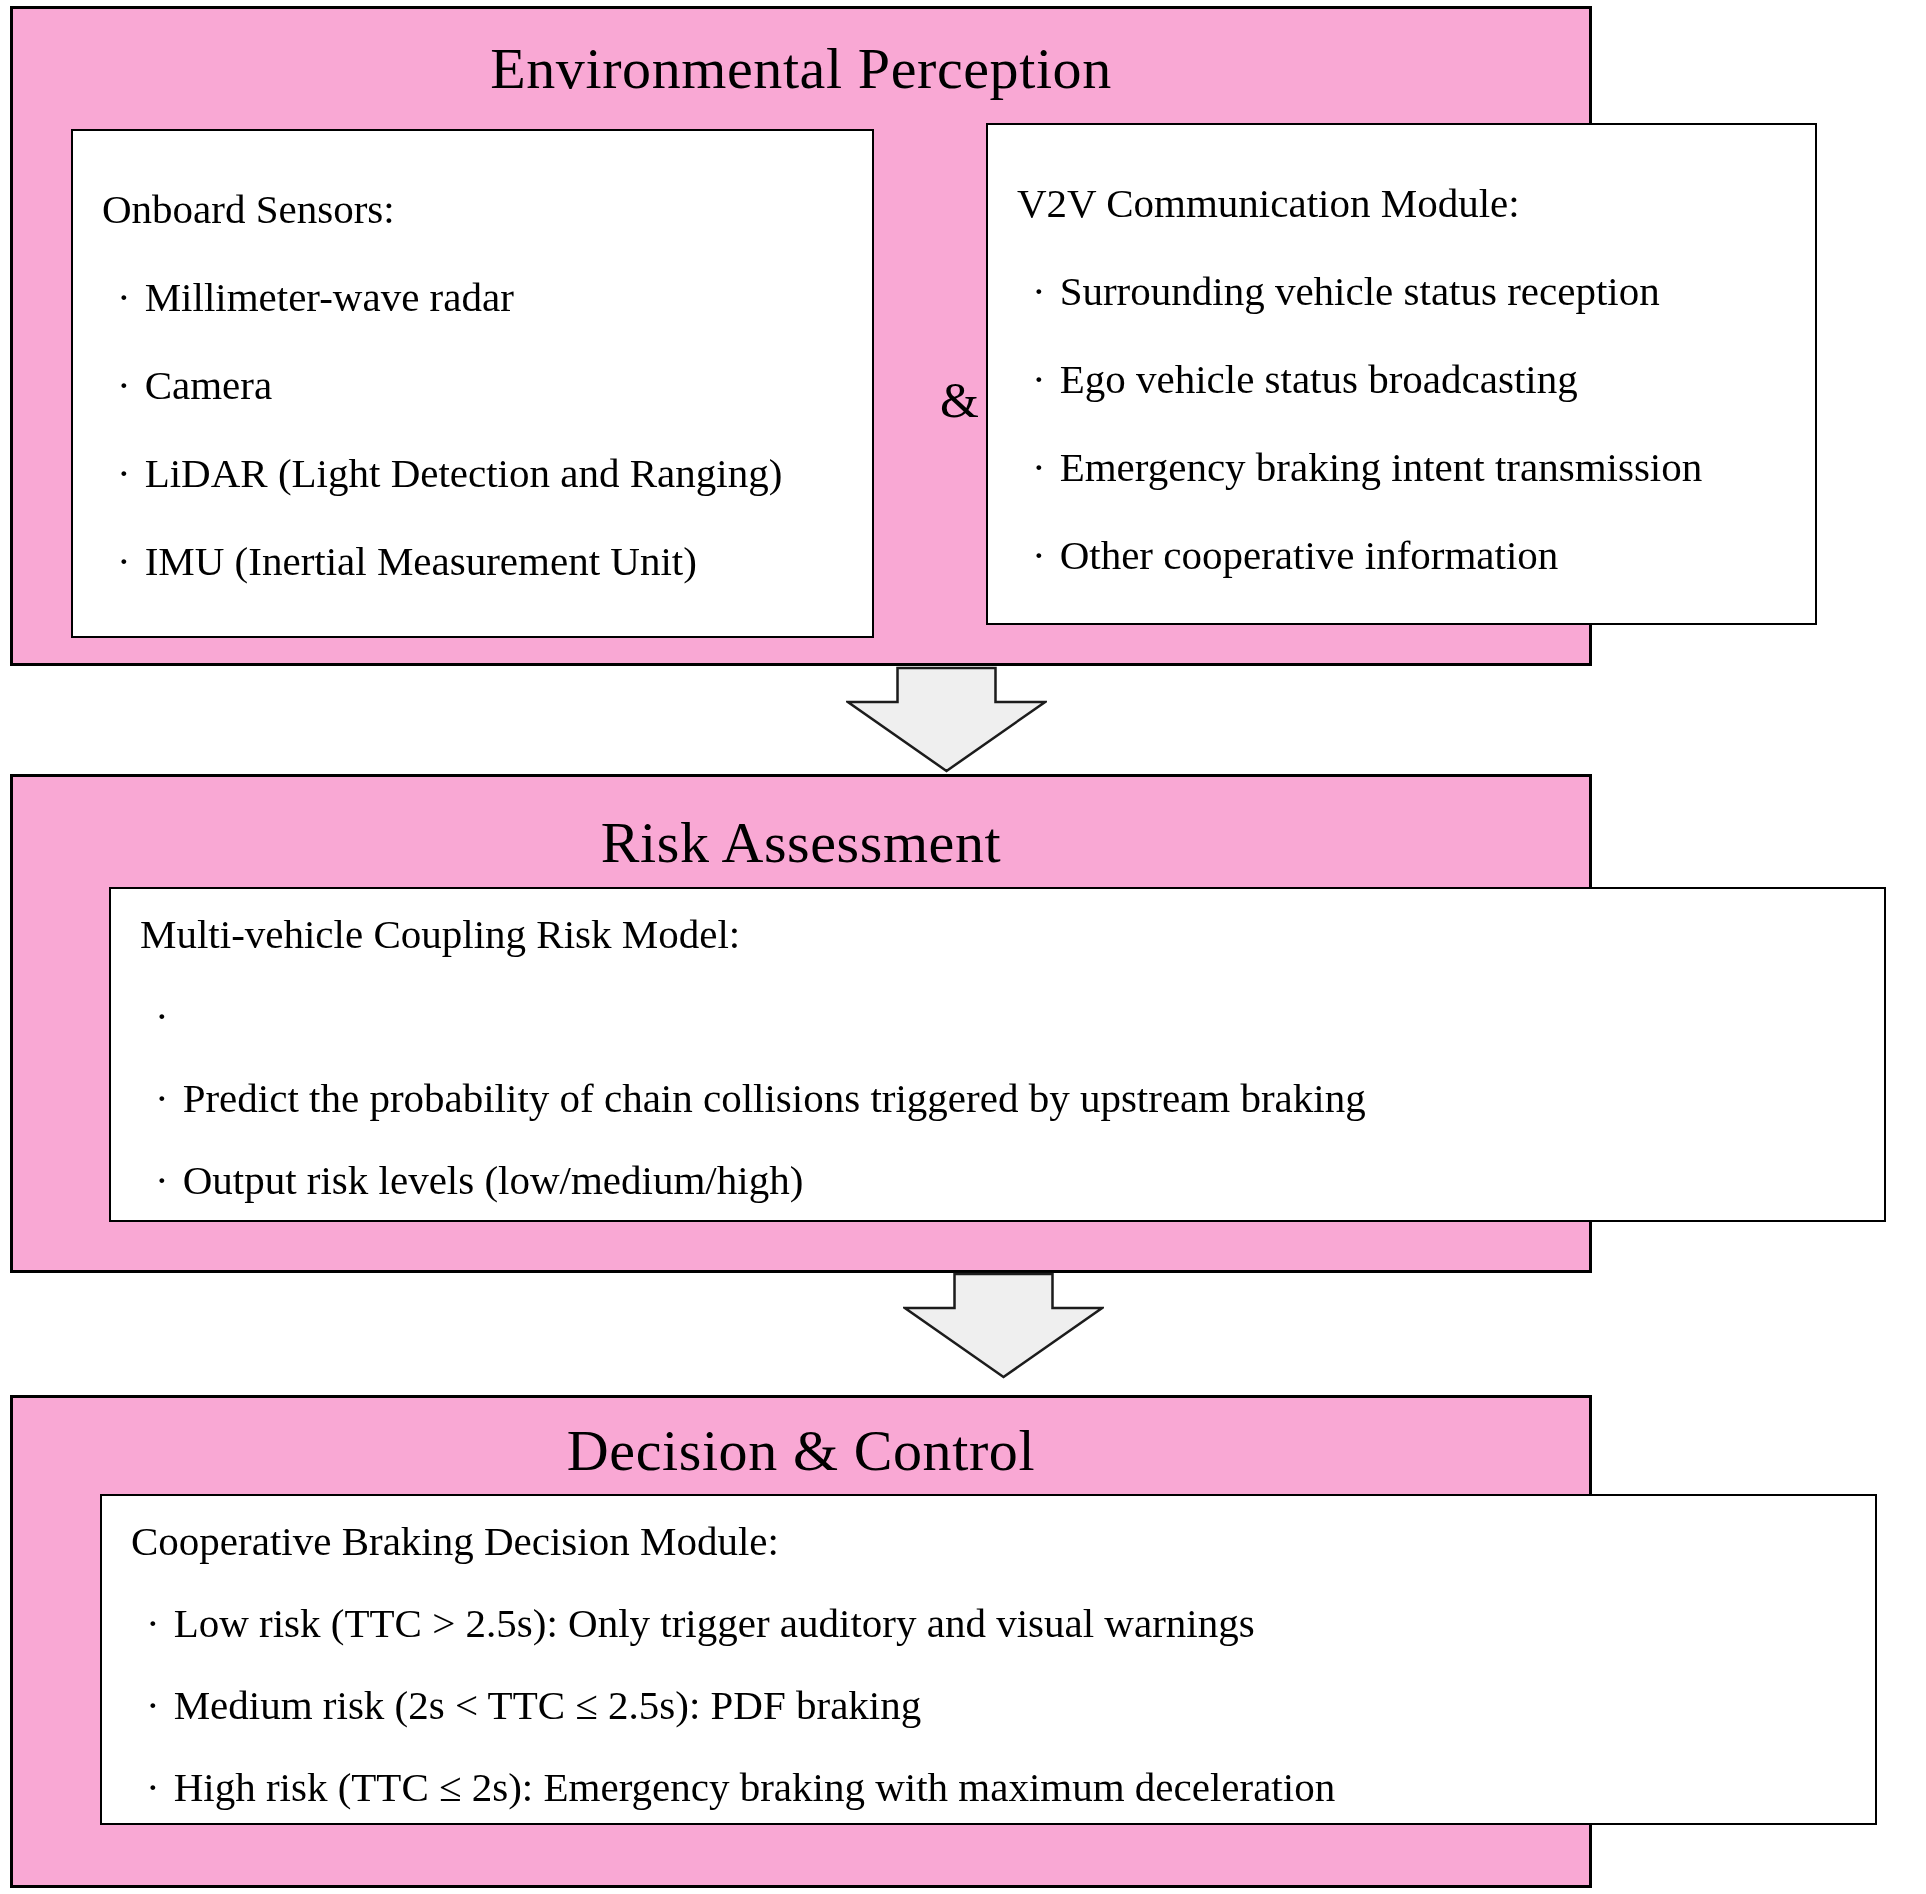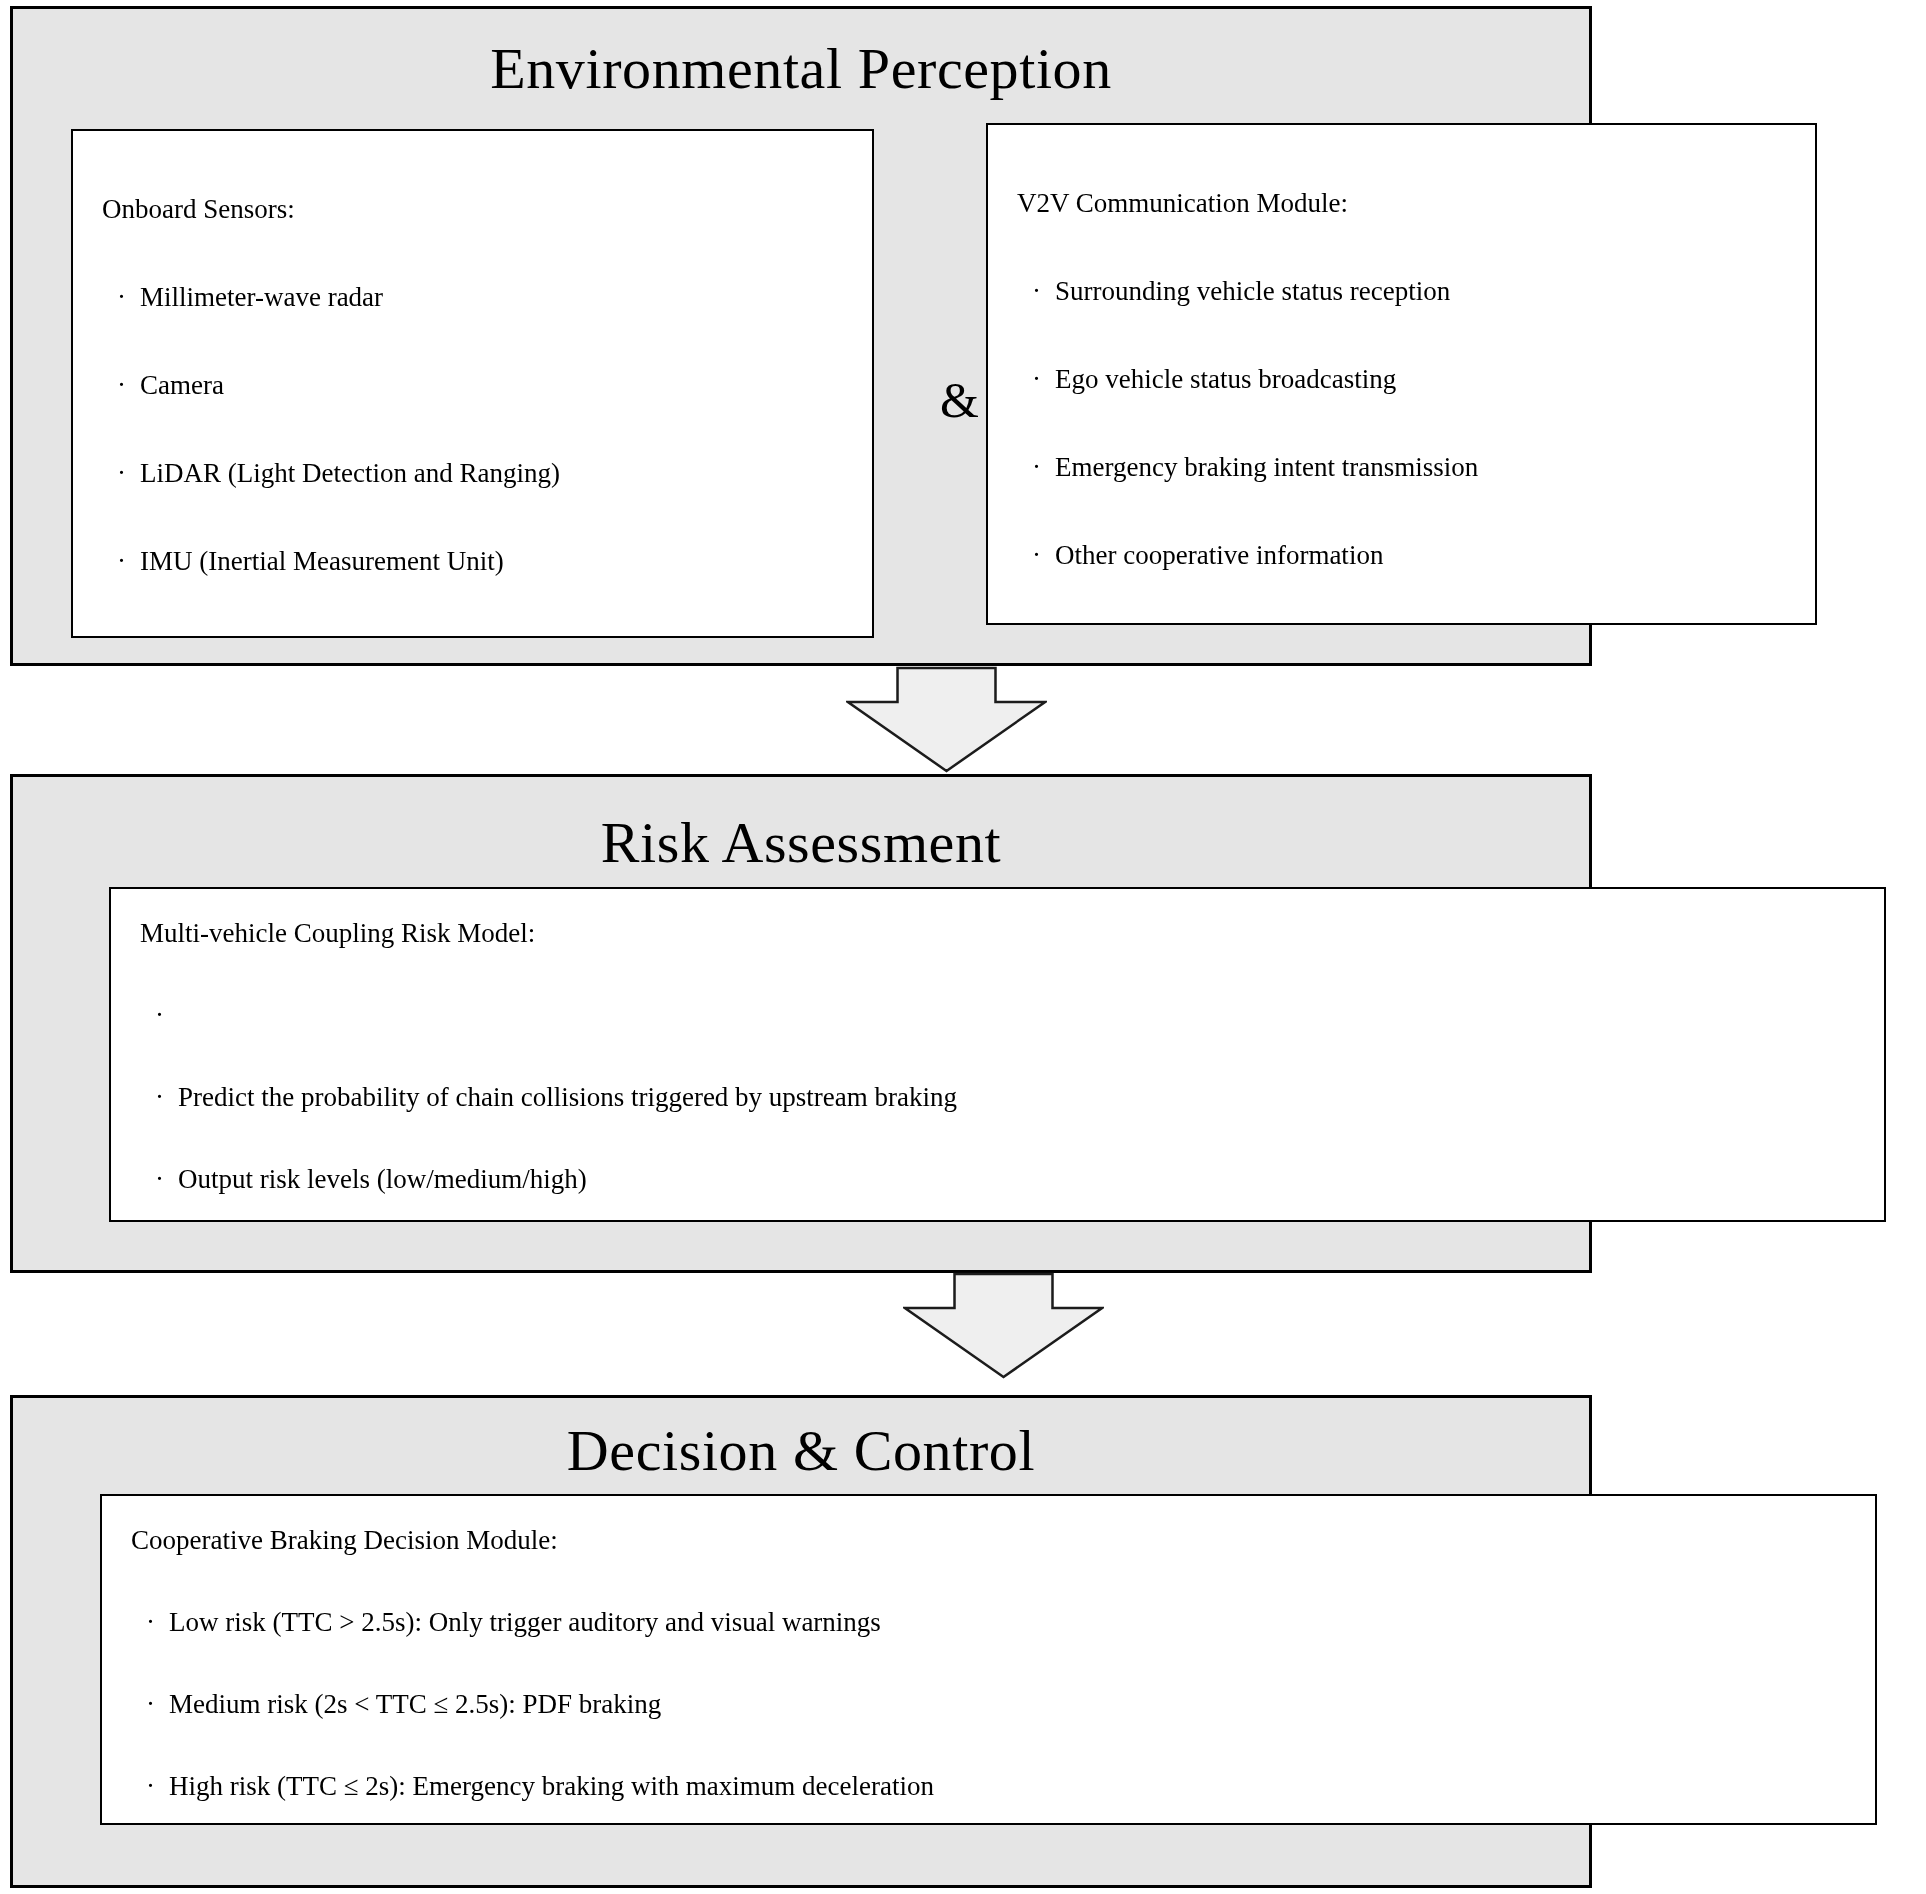--- a/index.html
+++ b/index.html
@@ -5,40 +5,40 @@
   * { margin:0; padding:0; box-sizing:border-box; }
   html,body { background:#ffffff; }
   .canvas {
     position:relative; width:1926px; height:1895px;
     background:#ffffff; color:#000;
     font-family:"Liberation Serif", serif;
     overflow:hidden;
   }
   .outer {
     position:absolute; left:10px; width:1582px;
-    border:3.1px solid #000; background:#e5e5e5;
+    border:3.1px solid #000; background:#f9a8d4;
   }
   .sec1 { top:6.3px;   height:660px; }
   .sec2 { top:774px; height:499px;  }
   .sec3 { top:1395px; height:493px;  }
   .title {
     font-weight:400; font-size:58px; text-align:center;
     letter-spacing:0.6px; white-space:nowrap;
   }
   .sec1 .title { margin-top:26px; }
   .sec2 .title { margin-top:32px; }
   .sec3 .title { margin-top:19px; }
   .inner {
     position:absolute; border:2.5px solid #000; background:#fff;
     overflow:hidden;
   }
   .inner-pad { padding:34px 19px 0 29px; }
   .line {
     display:flex; align-items:center;
-    font-size:27px; white-space:nowrap;
+    font-size:41px; white-space:nowrap;
   }
   .tall .line { height:88px; }
   .short .line { height:82px; }
   .short .inner-pad { padding-top:3.8px; }
   .bullet-line { padding-left:15px; }
   .bullet { display:inline-block; margin-right:14px; }
   .box-left  { left:58px;   top:120px; width:803px; height:509px; }
   .box-right { left:973px; top:114px; width:831px; height:502px; }
   .box-mid   { left:96px;  top:110px; width:1777px; height:335px; }
   .box-bot   { left:87px;  top:96px; width:1777px; height:331px; }

